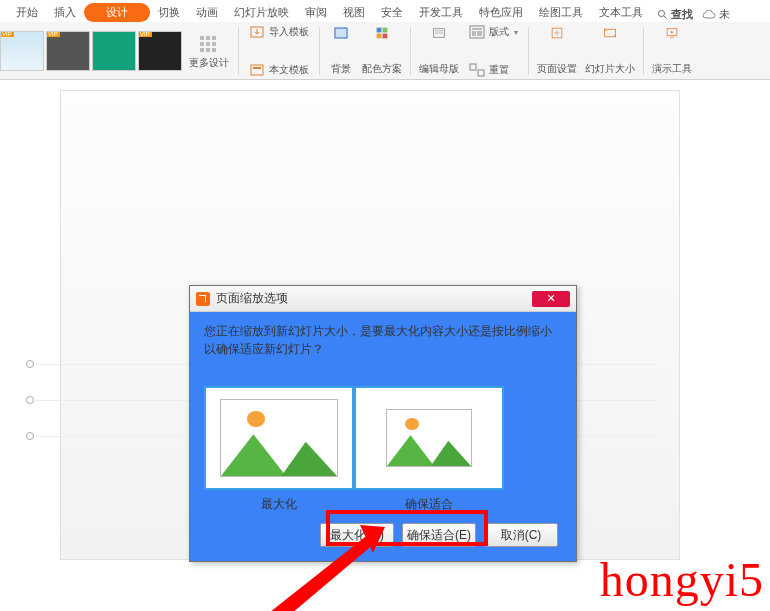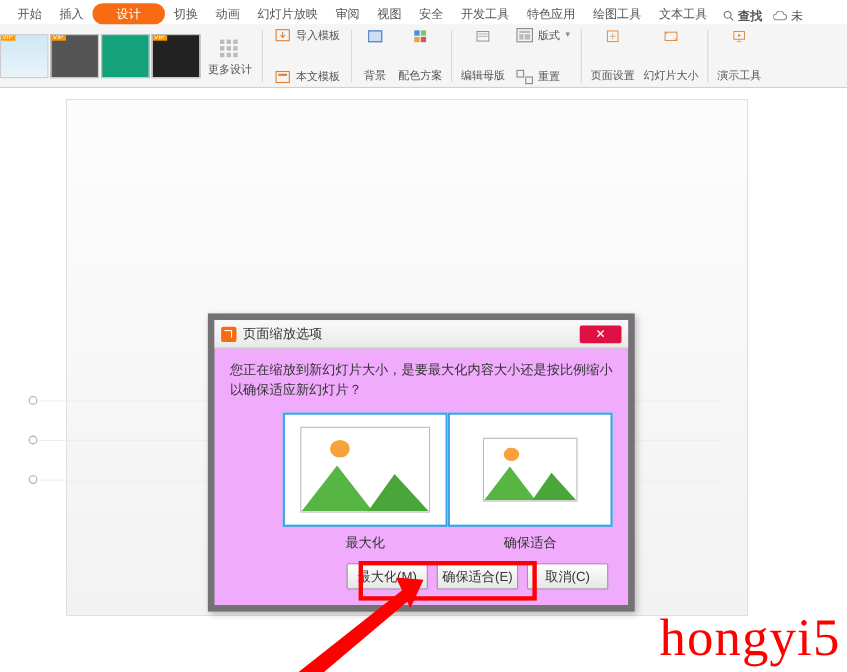--- a/index.html
+++ b/index.html
@@ -36,29 +36,29 @@
   .bigico { width:26px; height:26px; margin-bottom:2px; }
 
   
   .workspace { position:absolute; top:80px; left:0; right:0; bottom:0; background:#fff; }
   .docbg { position:absolute; top:10px; left:60px; width:620px; height:470px; background:linear-gradient(#fdfdfd,#f2f2f2); border:1px solid #e0e0e0; }
   .dots { position:absolute; left:26px; top:280px; display:flex; flex-direction:column; gap:28px; }
   .dot { width:8px; height:8px; border:1px solid #aaa; border-radius:50%; background:#fff; position:relative; }
   .dot::after { content:""; position:absolute; left:9px; top:3px; width:620px; border-top:1px solid #eee; }
 
   
-  .dialog { position:absolute; left:189px; top:205px; width:388px; background:#f0abfc; border:6px solid #737373; box-shadow:2px 2px 6px rgba(0,0,0,.25); font-size:12px; }
+  .dialog { position:absolute; left:189px; top:205px; width:388px; background:#3b82f6; border:1px solid #737373; box-shadow:2px 2px 6px rgba(0,0,0,.25); font-size:12px; }
   .dlg-title { height:26px; background:linear-gradient(#fafafa,#e9e9e9); border-bottom:1px solid #cfcfcf; display:flex; align-items:center; padding:0 6px; gap:6px; }
   .dlg-title .logo { width:14px; height:14px; background:#f96b13; border-radius:2px; position:relative; }
   .dlg-title .logo::after { content:""; position:absolute; left:3px; top:3px; width:6px; height:6px; border:1px solid #fff; border-left:none; border-bottom:none; }
   .dlg-title .t { flex:1; font-size:12px; color:#333; }
   .dlg-close { width:38px; height:16px; background:#d14; border-radius:2px; display:flex; align-items:center; justify-content:center; color:#fff; font-size:11px; cursor:pointer; }
   .dlg-body { padding:10px 14px 14px; }
-  .dlg-msg { font-size:12px; color:#333; line-height:1.5; margin-bottom:12px; }
-  .options { display:flex; justify-content:flex-end; margin-bottom:10px; }
+  .dlg-msg { font-size:12px; color:#333; line-height:1.5; margin-bottom:28px; }
+  .options { display:flex; justify-content:flex-start; margin-bottom:10px; }
   .opt { text-align:center; }
   .optframe { width:150px; height:104px; border:2px solid #3aa0e8; background:#fff; display:flex; align-items:center; justify-content:center; margin-bottom:6px; cursor:pointer; }
   .pic { border:1px solid #bbb; background:#fff; position:relative; overflow:hidden; }
   .pic.large { width:118px; height:78px; }
   .pic.small { width:86px; height:58px; }
   .pic .sun { position:absolute; width:16%; height:22%; background:#f7a23b; border-radius:50%; top:14%; left:22%; }
   .pic .m1 { position:absolute; bottom:0; left:0; width:70%; height:55%; background:#57b544; clip-path:polygon(0 100%,40% 0,80% 100%); }
   .pic .m2 { position:absolute; bottom:0; right:0; width:60%; height:45%; background:#4aa53a; clip-path:polygon(20% 100%,55% 0,100% 100%); }
   .optlabel { font-size:12px; color:#333; }
   .dlg-buttons { display:flex; justify-content:flex-end; gap:8px; padding-right:4px; }

